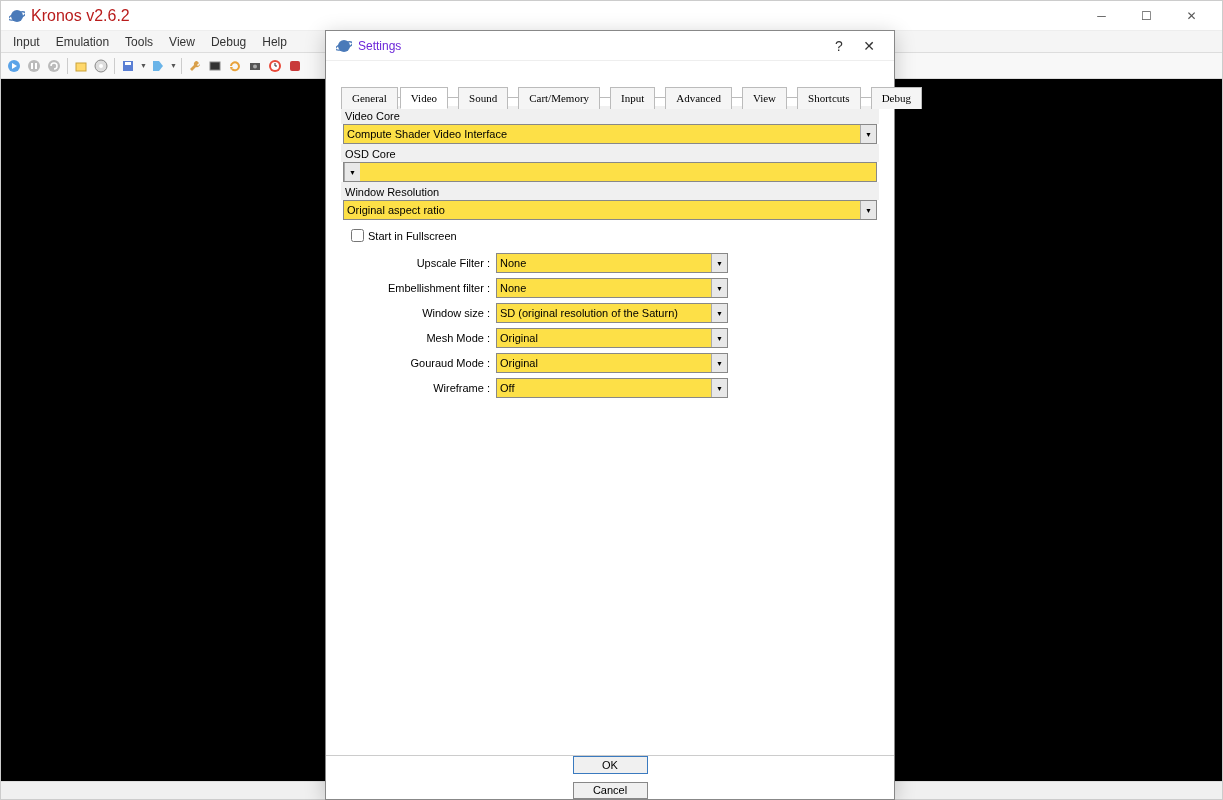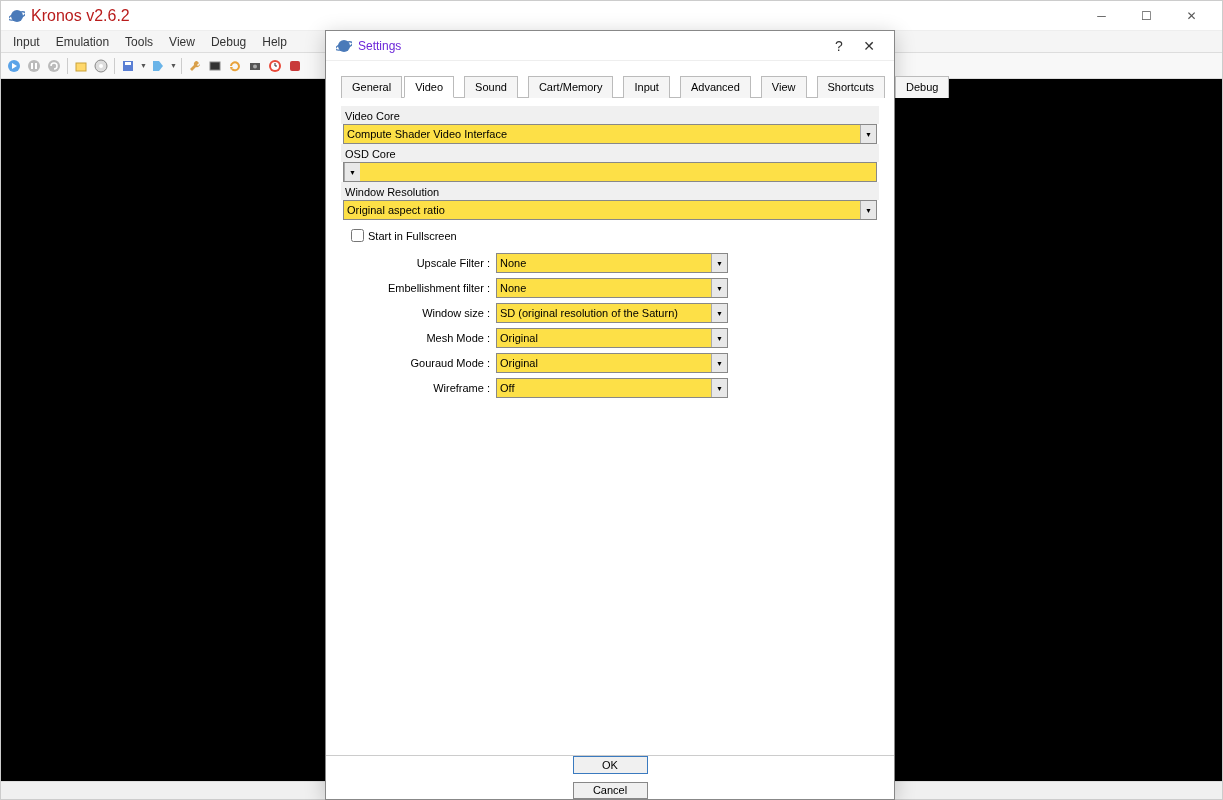--- a/index.html
+++ b/index.html
@@ -28,21 +28,21 @@
 
 .dialog { position: absolute; top: 30px; left: 325px; width: 570px; height: 770px; background: #fff; border: 1px solid #888; box-shadow: 0 4px 20px rgba(0,0,0,0.2); display: flex; flex-direction: column; }
 .dialog-titlebar { height: 30px; display: flex; align-items: center; padding: 0 10px; border-bottom: 1px solid #eee; }
 .dialog-titlebar .dlg-icon { width: 16px; height: 16px; margin-right: 6px; }
 .dialog-titlebar .dlg-title { flex: 1; font-size: 12px; color: #6d28d9; }
 .dialog-titlebar .dlg-btn { width: 30px; height: 28px; display: flex; align-items: center; justify-content: center; cursor: pointer; font-size: 14px; color: #333; }
 
 .dialog-body { flex: 1; padding: 14px 15px 0 15px; display: flex; flex-direction: column; }
 
 .tab-row { display: flex; border-bottom: 1px solid #bbb; font-size: 11px; }
-.tab { padding: 4px 10px; border: 1px solid #bbb; border-bottom: none; margin-right: 2px; cursor: pointer; background: #f5f5f5; position: relative; top: 1px; }
+.tab { padding: 4px 10px; border: 1px solid #bbb; border-bottom: none; margin-right: 2px; cursor: pointer; background: #f5f5f5; position: relative; top: 12px; font-family: Liberation Serif, serif; }
 .tab.active { background: #fff; border-bottom: 1px solid #fff; }
 .tab-sep { width: 1px; background: #ccc; margin: 4px 4px; }
 
 .tab-panel { flex: 1; background: #fff; padding: 8px 0 0 0; overflow: auto; }
 
 .section-label { font-size: 11px; font-weight: normal; color: #000; padding: 4px 0 2px 4px; background: #f0f0f0; }
 .wide-select-wrap { padding: 0 2px 0 2px; }
 .combo { display: flex; align-items: center; border: 1px solid #888; height: 20px; font-size: 11px; background: #fde047; }
 .combo .combo-text { flex: 1; padding-left: 3px; }
 .combo .combo-arrow { width: 16px; height: 18px; background: #e8e8e8; border-left: 1px solid #aaa; display: flex; align-items: center; justify-content: center; font-size: 7px; }

